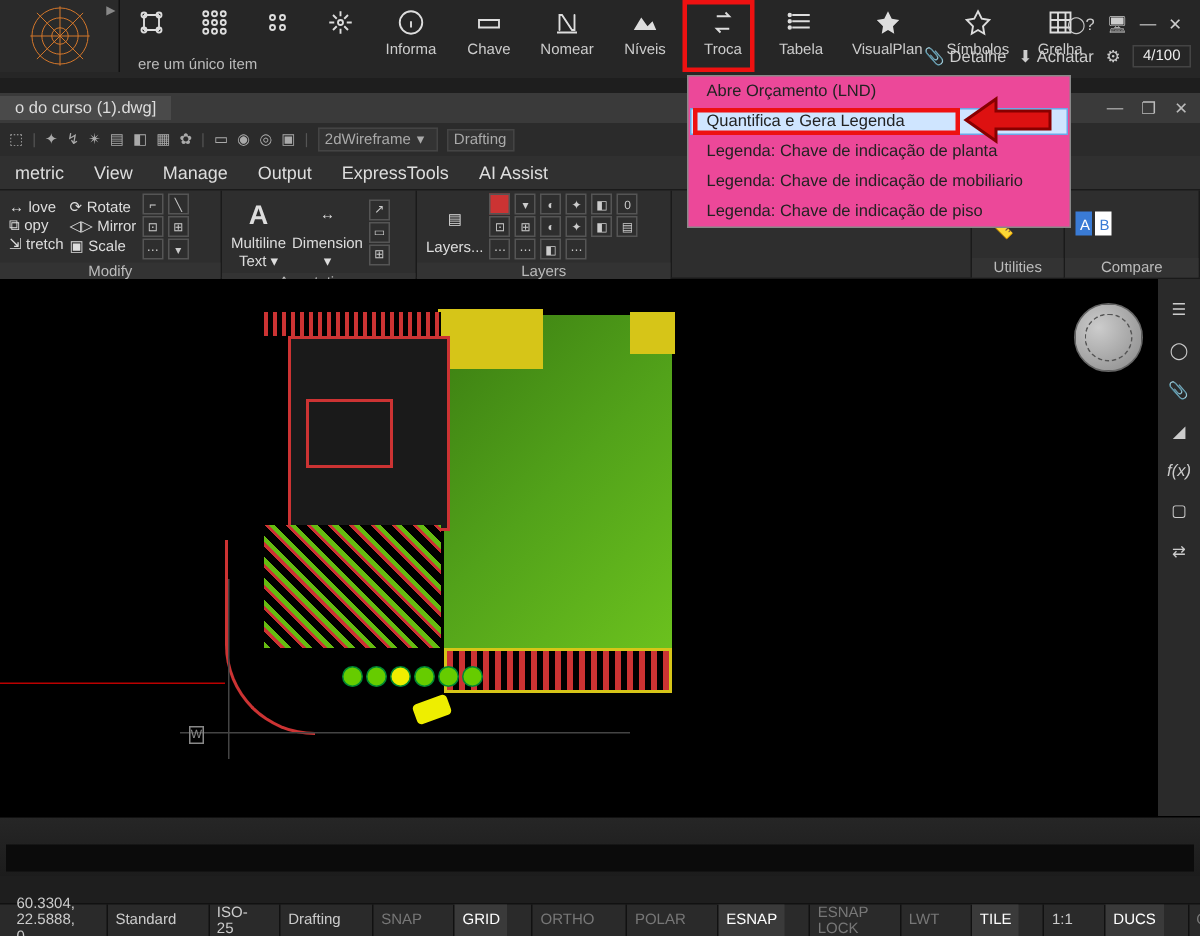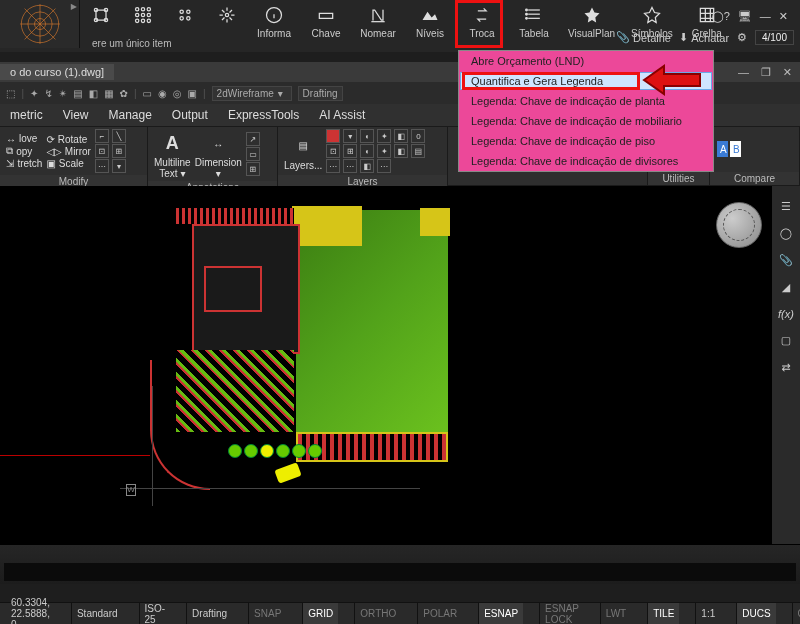--- a/index.html
+++ b/index.html
@@ -484,20 +484,19 @@
   <div class="cell off">LOCKUI</div>
   <div class="cell">None</div>
 </div>
 
 <div class="popup">
   <div class="item">Abre Orçamento (LND)</div>
   <div class="item hover">Quantifica e Gera Legenda</div>
   <div class="item">Legenda: Chave de indicação de planta</div>
   <div class="item">Legenda: Chave de indicação de mobiliario</div>
   <div class="item">Legenda: Chave de indicação de piso</div>
-  <div class="item">Legenda: Chave de indicação de divisores</div>
 </div>
 
 <div class="hl-tab"></div>
 <div class="hl-item"></div>
 <svg class="arrow" width="60" height="36">
   <polygon points="2,18 22,4 22,12 58,12 58,24 22,24 22,32" fill="#d11" stroke="#800" stroke-width="2"></polygon>
 </svg>
 
 </body></html>

